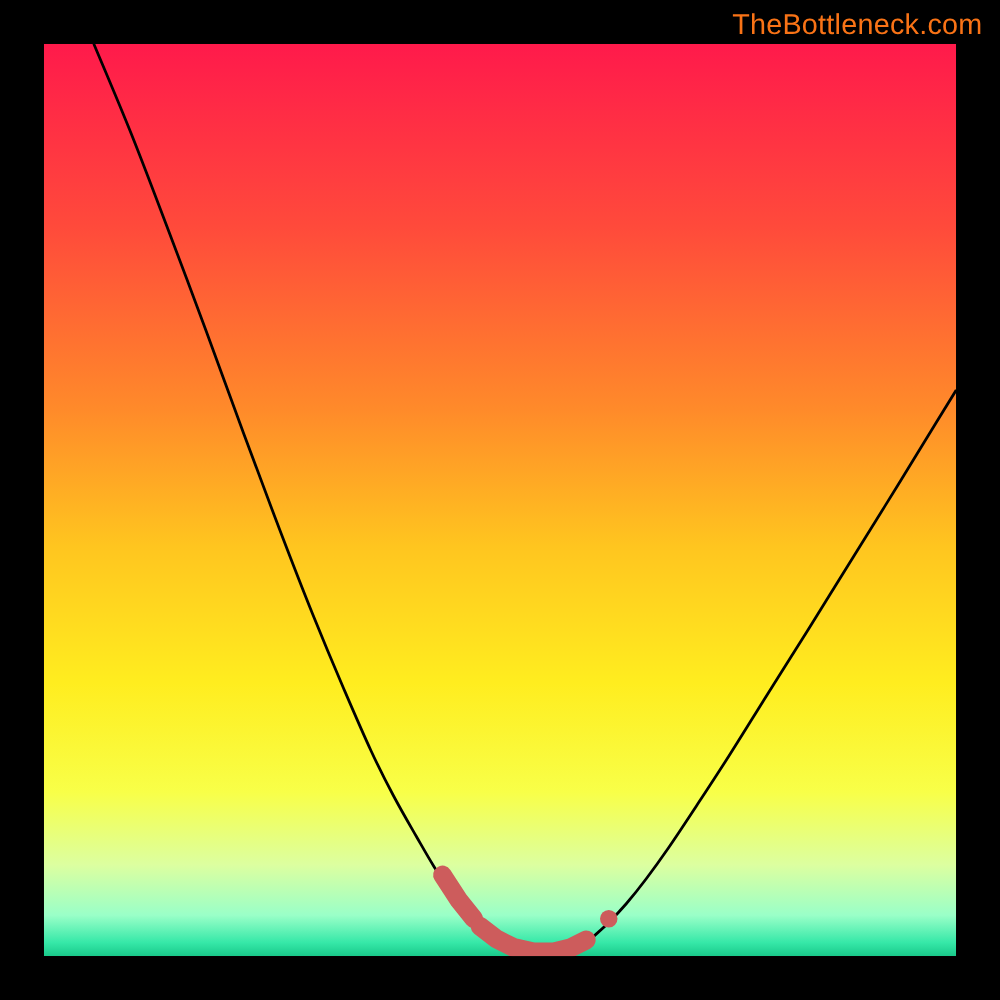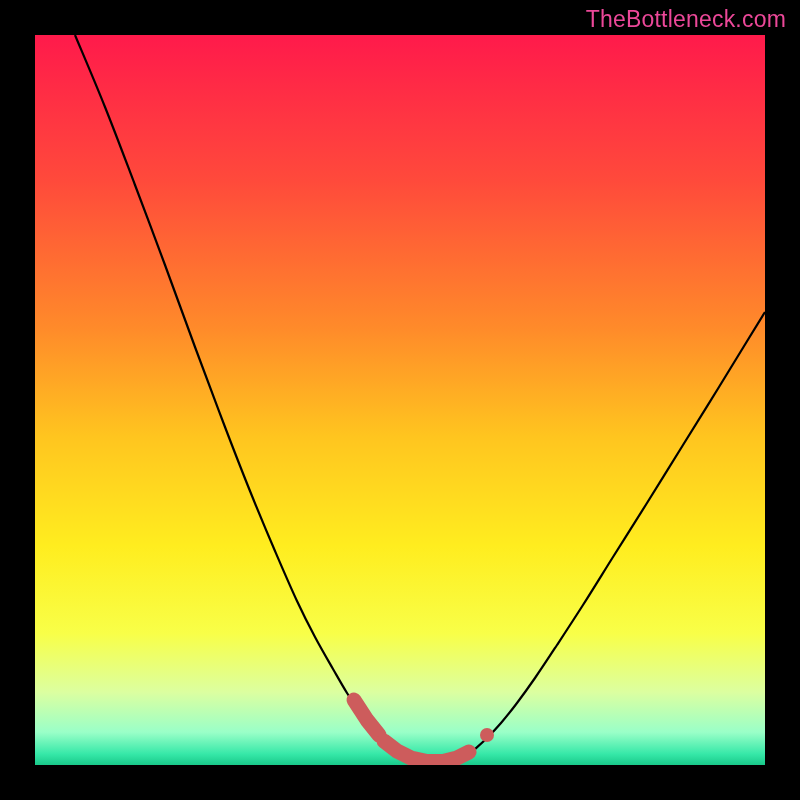--- a/index.html
+++ b/index.html
@@ -28,21 +28,21 @@
     overflow: hidden;
   }
   .gradient {
     position: absolute;
     inset: 0;
   }
   .watermark {
     position: absolute;
     top: 6px;
     right: 14px;
-    color: #ec4899;
+    color: #f97316;
     font-size: 23px;
     font-weight: 400;
     letter-spacing: 0.2px;
     user-select: none;
   }
   svg.curves {
     position: absolute;
     inset: 0;
     width: 730px;
     height: 730px;

